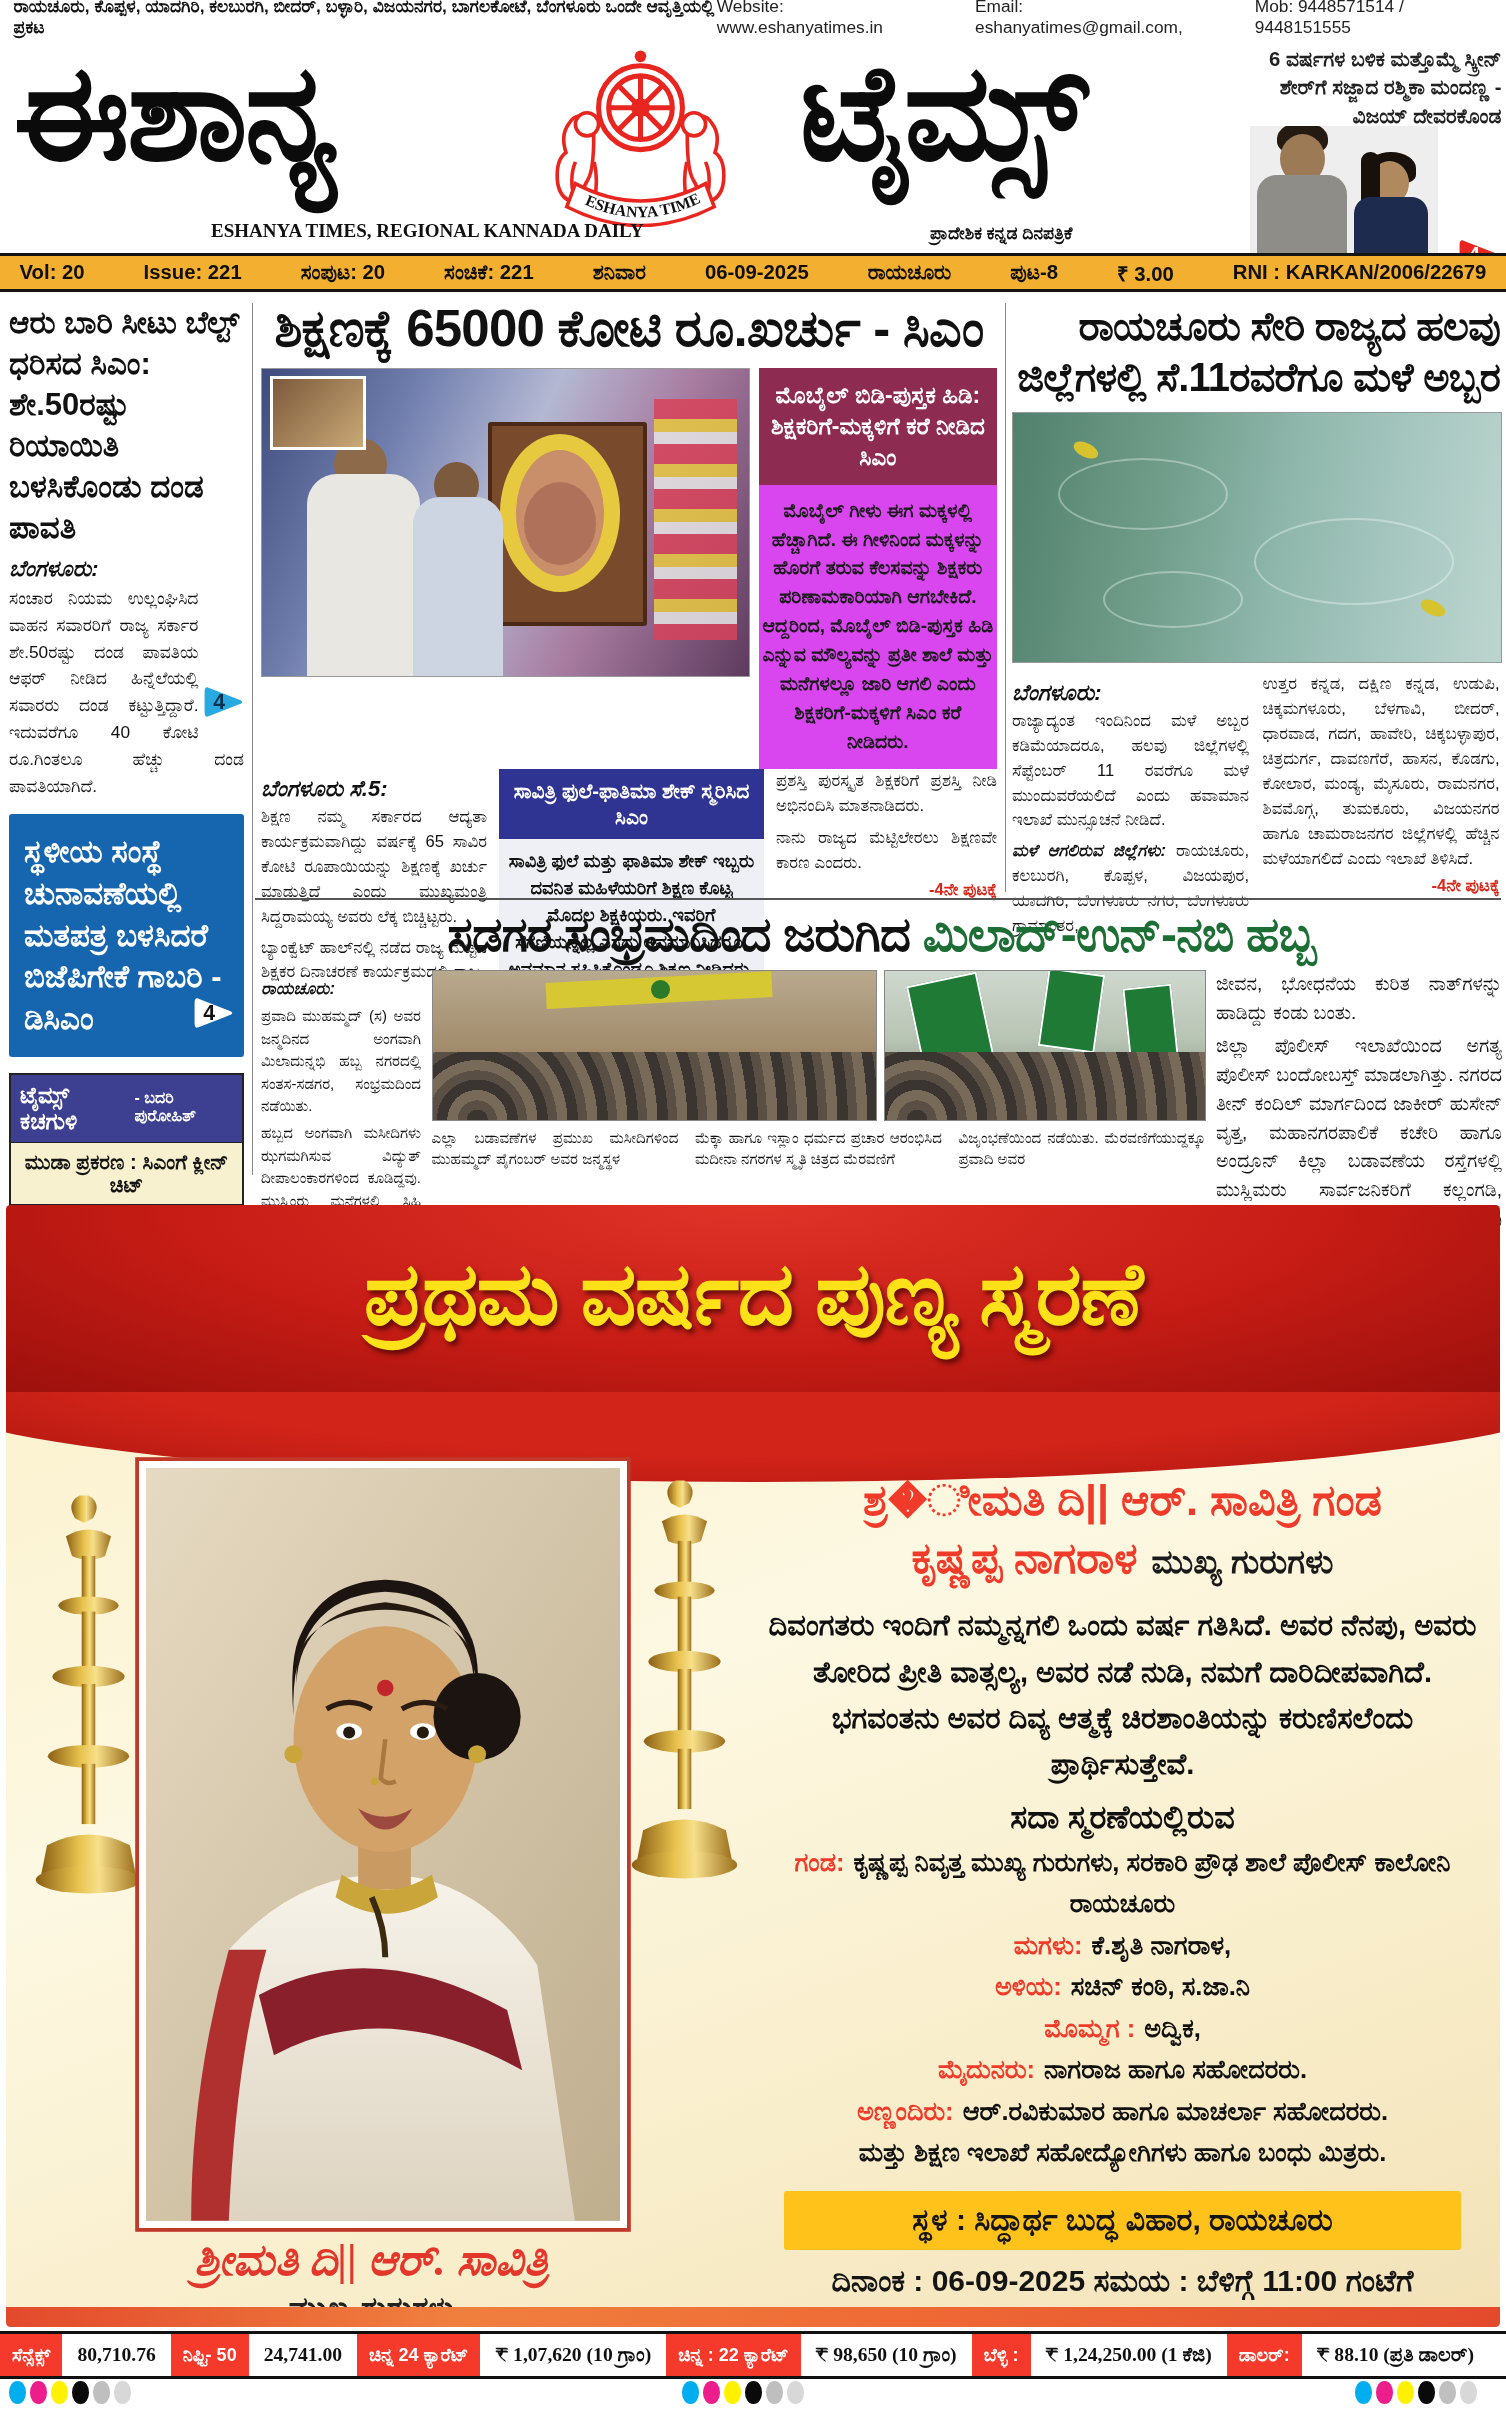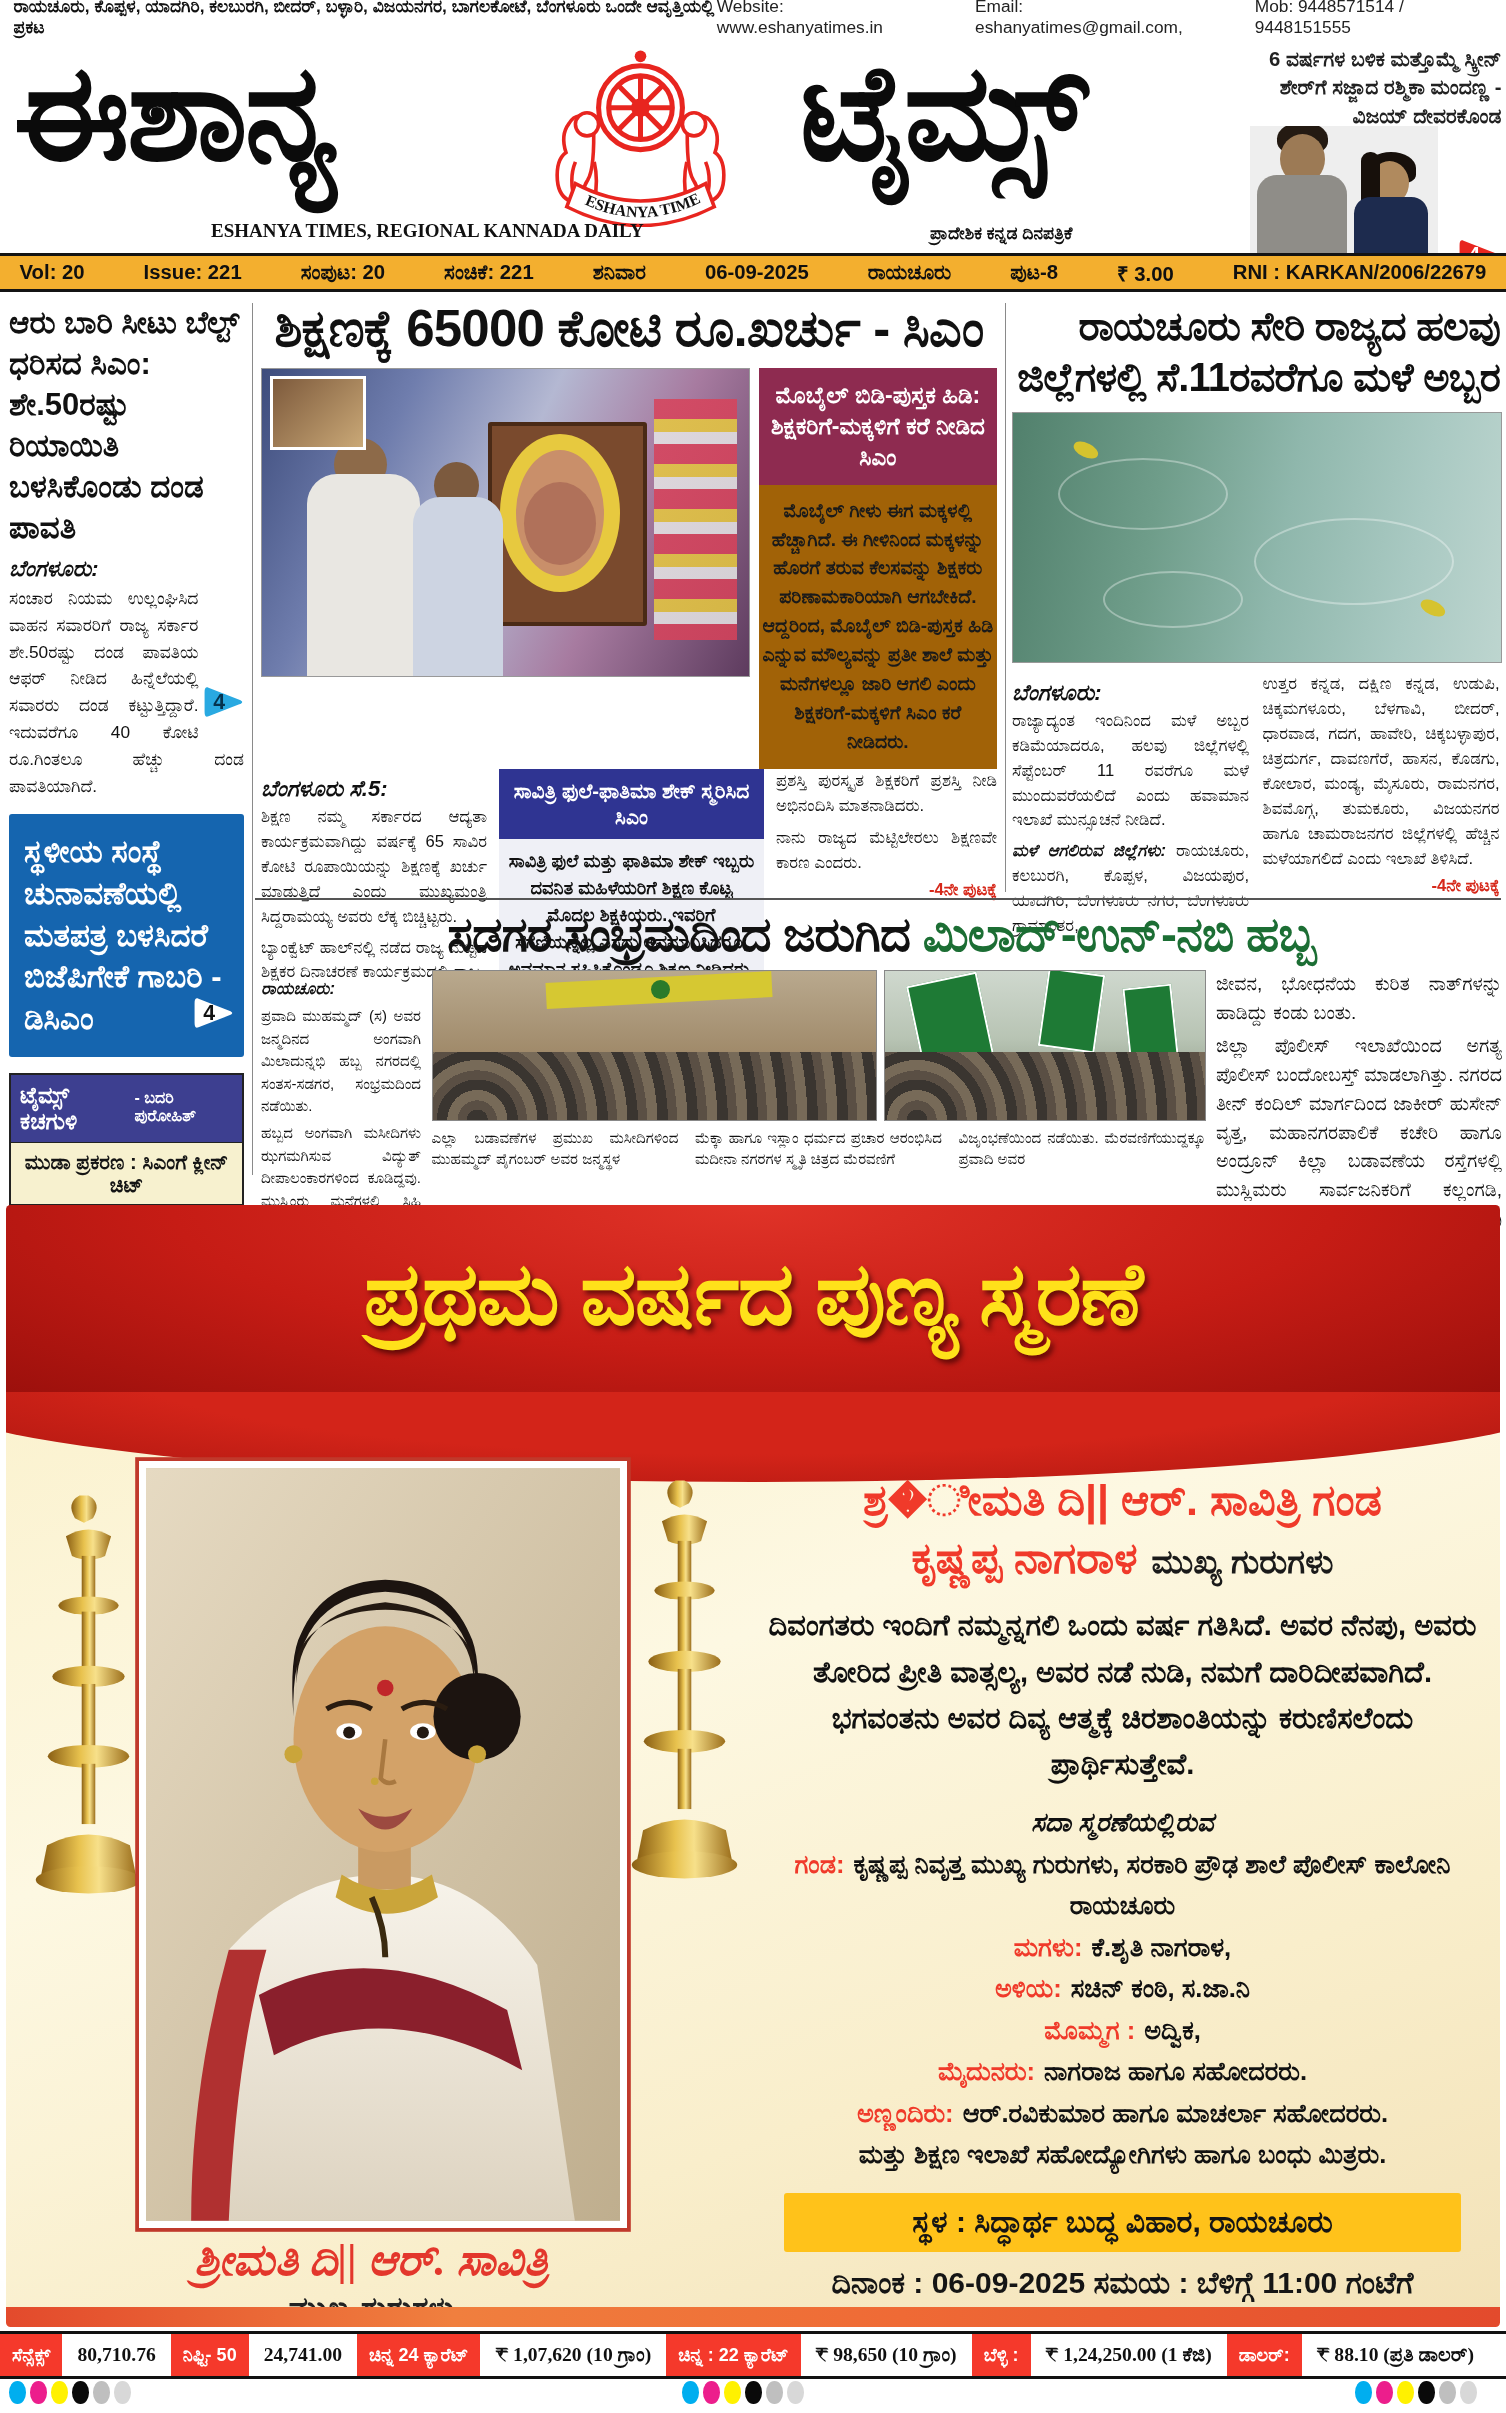--- a/index.html
+++ b/index.html
@@ -85,21 +85,21 @@
   .cm-garland2{position:absolute;left:262px;top:113px;width:72px;height:83px;border-radius:50%;background:#b0715a;}
   .cm-fig1{position:absolute;left:45px;top:105px;width:113px;height:203px;background:#e9e7e2;border-radius:30px 30px 0 0;}
   .cm-fig1h{position:absolute;left:72px;top:69px;width:53px;height:53px;background:#8d6a49;border-radius:50%;}
   .cm-fig2{position:absolute;left:151px;top:128px;width:90px;height:181px;background:#cdd4e2;border-radius:27px 27px 0 0;}
   .cm-fig2h{position:absolute;left:172px;top:93px;width:45px;height:47px;background:#7c5a3e;border-radius:50%;}
   .cm-flowers{position:absolute;left:392px;top:30px;width:83px;height:241px;
               background:repeating-linear-gradient(#d8425a 0 19.6px,#e7c93f 19.6px 33px,#e6e6e6 33px 45px);opacity:.85;}
   .mobile-box{width:239px;display:flex;flex-direction:column;}
   .mobile-box-head{background:#8E2B50;color:#fff;font-size:23px;font-weight:900;text-align:center;
                    padding:12px 7.5px;line-height:1.35;}
-  .mobile-box-body{background:#a16207;flex:1;font-size:19px;font-weight:600;padding:12px 3px;
+  .mobile-box-body{background:#d946ef;flex:1;font-size:19px;font-weight:600;padding:12px 3px;
                    text-align:center;line-height:1.52;color:#1a1a1a;}
   .cm-row2{display:flex;gap:12px;margin-top:0;}
   .cm-text1{width:226px;}
   .savitri-box{width:265px;}
   .sav-head{background:#2F3492;color:#fff;font-size:20.3px;font-weight:800;text-align:center;padding:9px 6px;line-height:1.3;}
   .sav-body{background:#EFF0F6;font-size:18px;font-weight:600;text-align:center;padding:9px 7.5px;line-height:1.5;}
   .cm-text2{width:221px;}
   
   .rain-headline{font-size:40px;font-weight:900;text-align:right;line-height:1.28;letter-spacing:-0.8px;}
   .rain-photo{position:relative;margin-top:9px;width:488px;height:249px;border:0.8px solid #999;overflow:hidden;
@@ -150,21 +150,21 @@
             box-shadow:0 0 0 3.8px #c0392b;background:#ddd0b5;}
   .mem-caption1{position:absolute;left:38px;top:1030px;width:655px;text-align:center;color:#E3372C;
                 font-size:44px;font-weight:bold;font-style:italic;font-family:"Liberation Serif",serif;}
   .mem-caption2{position:absolute;left:38px;top:1086px;width:655px;text-align:center;
                 font-size:30px;font-weight:800;color:#222;}
   .mem-right{position:absolute;left:755px;top:233px;width:723px;text-align:center;}
   .mem-name1{color:#F03A2A;font-size:43px;font-weight:900;line-height:1.45;margin-top:31px;}
   .mem-name2{color:#F03A2A;font-size:43px;font-weight:900;line-height:1.3;display:inline;}
   .mem-suffix{color:#1a1a1a;font-size:33px;font-weight:800;display:inline;margin-left:10.5px;}
   .mem-body{margin-top:15px;font-size:29px;font-weight:600;line-height:1.6;color:#101010;}
-  .mem-remember{margin-top:19px;font-size:26px;font-weight:700;font-style:italic;}
+  .mem-remember{margin-top:11px;font-size:32px;font-weight:700;}
   .mem-rels{margin-top:6px;font-size:25.6px;font-weight:700;line-height:1.62;}
   .rel-label{color:#F03A2A;margin-right:9px;}
   .mem-venue{margin:18px auto 0 auto;width:92%;background:#FFC21A;padding:12px 6px;border-radius:3px;
              font-size:30px;font-weight:900;color:#151515;}
   .mem-datetime{margin-top:13.6px;font-size:30px;font-weight:900;color:#151515;}
   .mem-bottom{position:absolute;left:0;bottom:0;width:100%;height:19.6px;
               background:linear-gradient(90deg,#e34a2c,#f07f3e 30%,#ef6a35 60%,#e34a2c);}
   
   .ticker{position:absolute;left:0;top:2331px;width:1506px;height:48px;box-sizing:border-box;
           border-top:3.8px solid #111;border-bottom:3.8px solid #111;background:#fff;

